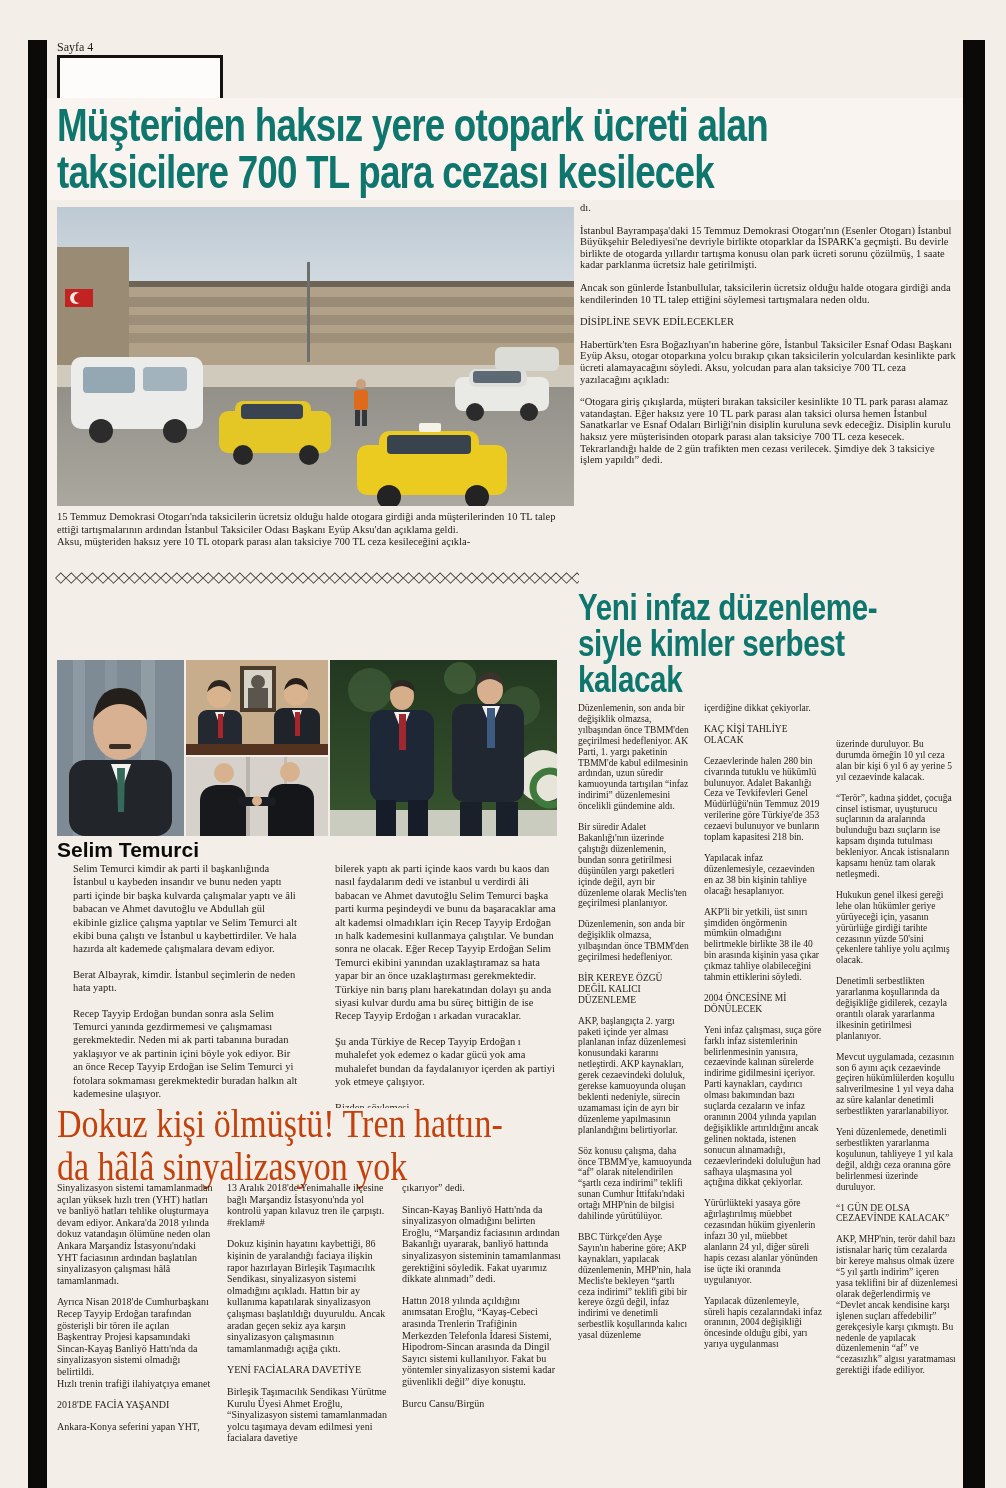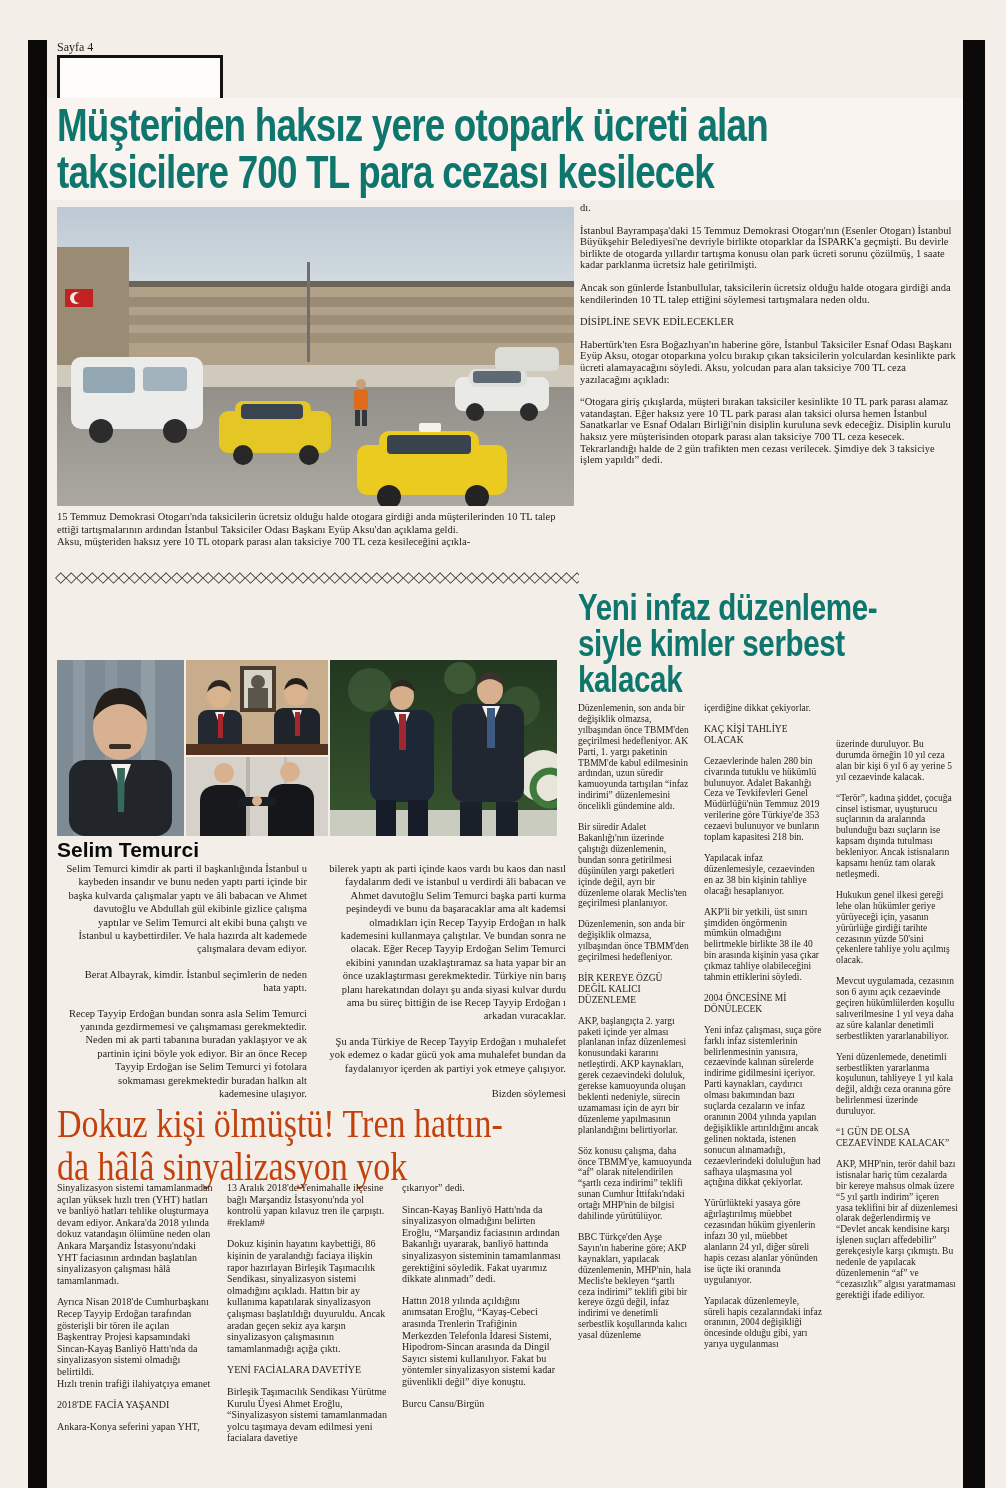--- a/index.html
+++ b/index.html
@@ -18,21 +18,21 @@
   .h2 { font-size:31px; line-height:31px; letter-spacing:-0.5px; }
   .h3 { font-size:37px; line-height:36px; letter-spacing:-0.5px; }
   .h4 { font-size:40px; line-height:43px; font-weight:normal; color:#c2410c; }
 
   .col { overflow:hidden; }
   .col p { margin:0 0 10px; }
   .col p.tight { margin-bottom:0; }
   .otopark-col { font-size:10.5px; line-height:11.6px; }
   .otopark-col p { margin:0 0 11px; }
   .selim-col  { font-size:10.5px; line-height:13.4px; }
-  .selim-col p { margin:0 9px 12px;text-align:right; }
+  .selim-col p { margin:0 16px 12px; }
   .infaz-col  { font-size:9.5px;  line-height:10.9px; }
   .tren-col   { font-size:10px;   line-height:11.6px; }
   .caption { font-size:10.5px; line-height:12.6px; }
   .caption p { margin:0; }
   .divider { font-size:15px; letter-spacing:-1px; color:#3c352b; white-space:nowrap; overflow:hidden; }
   .photo-label { font-family:"Liberation Sans", sans-serif; font-weight:bold; font-size:21px; color:#0a0a0a; }
   .photo { display:block; }
   .h1-band { background:#f9f4ef; }
 </style>
 </head>
@@ -259,20 +259,21 @@
     <p>AKP'li bir yetkili, üst sınırı şimdiden öngörmenin mümkün olmadığını belirtmekle birlikte 38 ile 40 bin arasında kişinin yasa çıkar çıkmaz tahliye olabileceğini tahmin ettiklerini söyledi.</p>
     <p>2004 ÖNCESİNE Mİ DÖNÜLECEK</p>
     <p>Yeni infaz çalışması, suça göre farklı infaz sistemlerinin belirlenmesinin yanısıra, cezaevinde kalınan sürelerde indirime gidilmesini içeriyor. Parti kaynakları, caydırıcı olması bakımından bazı suçlarda cezaların ve infaz oranının 2004 yılında yapılan değişiklikle artırıldığını ancak gelinen noktada, istenen sonucun alınamadığı, cezaevlerindeki doluluğun had safhaya ulaşmasına yol açtığına dikkat çekiyorlar.</p>
     <p>Yürürlükteki yasaya göre ağırlaştırılmış müebbet cezasından hüküm giyenlerin infazı 30 yıl, müebbet alanların 24 yıl, diğer süreli hapis cezası alanlar yönünden ise üçte iki oranında uygulanıyor.</p>
     <p>Yapılacak düzenlemeyle, süreli hapis cezalarındaki infaz oranının, 2004 değişikliği öncesinde olduğu gibi, yarı yarıya uygulanması</p>
   </div>
   <div class="abs col infaz-col" style="left:836px; top:703px; width:122px; height:745px;margin-top:36px;">
     <p>üzerinde duruluyor. Bu durumda örneğin 10 yıl ceza alan bir kişi 6 yıl 6 ay yerine 5 yıl cezaevinde kalacak.</p>
     <p>“Terör”, kadına şiddet, çocuğa cinsel istismar, uyuşturucu suçlarının da aralarında bulunduğu bazı suçların ise kapsam dışında tutulması bekleniyor. Ancak istisnaların kapsamı henüz tam olarak netleşmedi.</p>
     <p>Hukukun genel ilkesi gereği lehe olan hükümler geriye yürüyeceği için, yasanın yürürlüğe girdiği tarihte cezasının yüzde 50'sini çekenlere tahliye yolu açılmış olacak.</p>
+    <p>Denetimli serbestlikten yararlanma koşullarında da değişikliğe gidilerek, cezayla orantılı olarak yararlanma ilkesinin getirilmesi planlanıyor.</p>
     <p>Mevcut uygulamada, cezasının son 6 ayını açık cezaevinde geçiren hükümlülerden koşullu salıverilmesine 1 yıl veya daha az süre kalanlar denetimli serbestlikten yararlanabiliyor.</p>
     <p>Yeni düzenlemede, denetimli serbestlikten yararlanma koşulunun, tahliyeye 1 yıl kala değil, aldığı ceza oranına göre belirlenmesi üzerinde duruluyor.</p>
     <p>“1 GÜN DE OLSA CEZAEVİNDE KALACAK”</p>
     <p>AKP, MHP'nin, terör dahil bazı istisnalar hariç tüm cezalarda bir kereye mahsus olmak üzere “5 yıl şartlı indirim” içeren yasa teklifini bir af düzenlemesi olarak değerlendirmiş ve “Devlet ancak kendisine karşı işlenen suçları affedebilir” gerekçesiyle karşı çıkmıştı. Bu nedenle de yapılacak düzenlemenin “af” ve “cezasızlık” algısı yaratmaması gerektiği ifade ediliyor.</p>
   </div>
 
   <div class="abs h4" style="left:57px; top:1102px; width:520px;">
     <div class="cx85">
       <div>Dokuz kişi ölmüştü! Tren hattın-</div>
       <div>da hâlâ sinyalizasyon yok</div>

